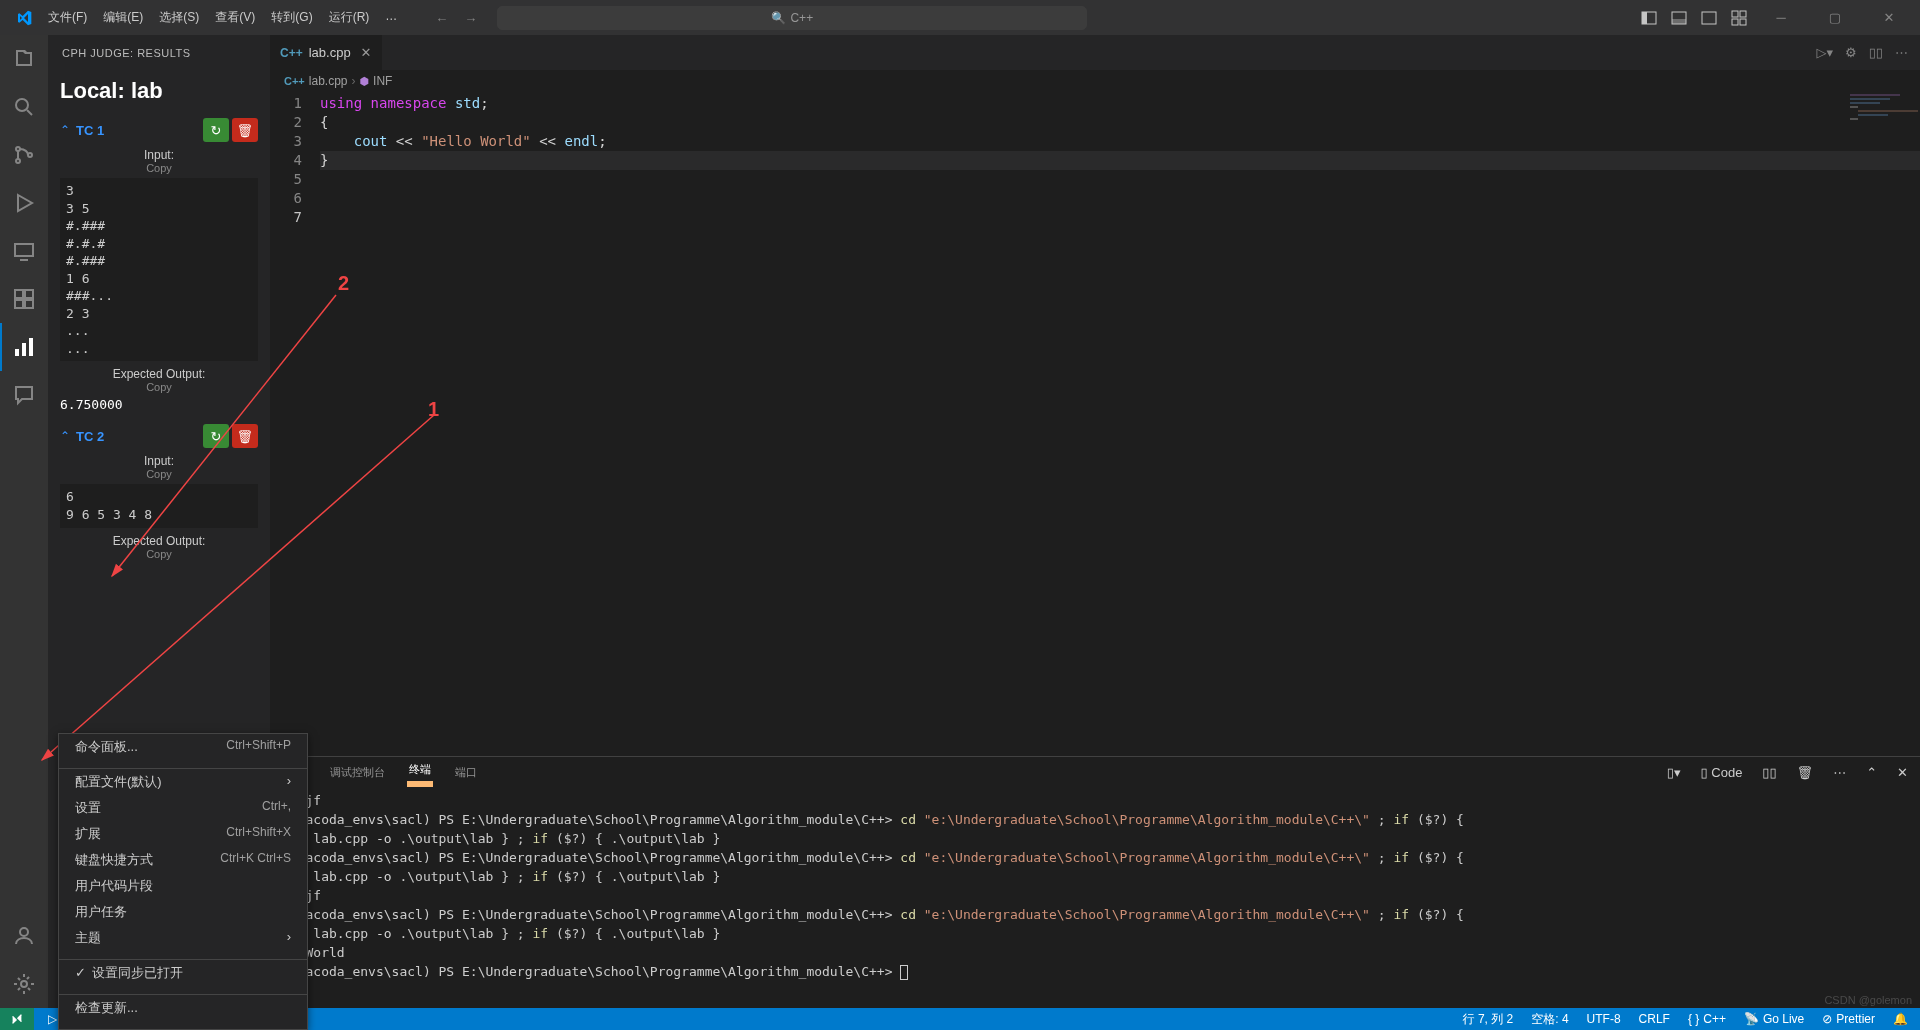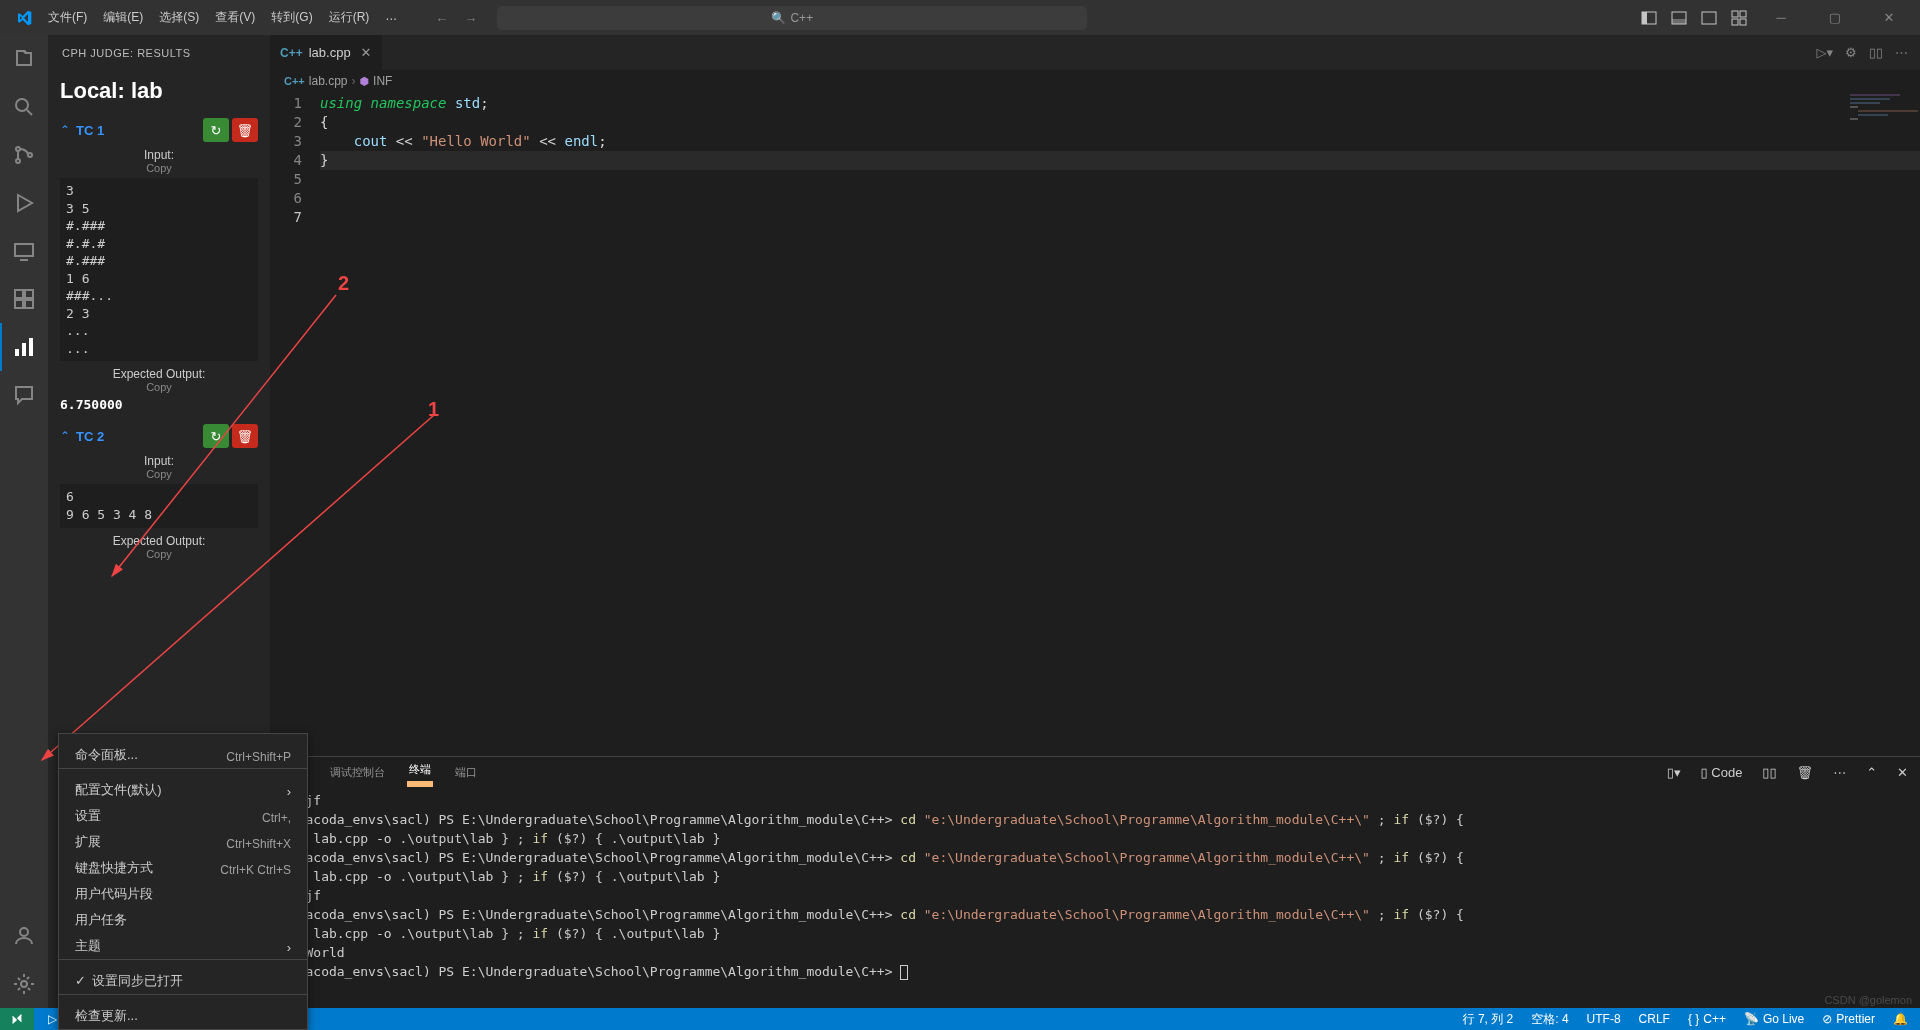--- a/index.html
+++ b/index.html
@@ -34,24 +34,24 @@
     .tc-header { display: flex; align-items: center; margin-bottom: 6px; }
     .tc-header .chev { color: #3794ff; margin-right: 6px; font-size: 12px; }
     .tc-header .tc-name { color: #3794ff; font-weight: 600; font-size: 13px; flex: 1; }
     .tc-header .tc-btn { width: 26px; height: 24px; border-radius: 3px; display: flex; align-items: center; justify-content: center; margin-left: 3px; cursor: pointer; color: #fff; }
     .tc-btn.reload { background: #388a34; }
     .tc-btn.del { background: #c42b1c; }
     .tc-row { display: flex; justify-content: space-between; align-items: center; margin: 4px 0; flex-direction: column; }
     .tc-row .lbl { font-size: 12px; color: #cccccc; }
     .tc-row .copy { font-size: 11px; color: #888; cursor: pointer; }
     .tc-data { background: #1e1e1e; padding: 4px 6px; font-family: Consolas, monospace; font-size: 13px; color: #cccccc; white-space: pre; line-height: 1.35; margin-bottom: 6px; }
-    .tc-val { font-family: Consolas, monospace; font-weight: 700; font-size: 13px; color: #ffffff; margin-bottom: 2px; }
+    .tc-val { font-family: Consolas, monospace; font-weight: 400; font-size: 13px; color: #ffffff; margin-bottom: 2px; }
     
     .context-menu { position: absolute; left: 58px; bottom: 0; width: 250px; background: #252526; border: 1px solid #454545; box-shadow: 0 2px 8px rgba(0,0,0,0.5); z-index: 100; padding: 4px 0; }
-    .cm-item { height: 26px; display: flex; align-items: flex-end; padding: 0 16px; font-size: 13px; color: #cccccc; cursor: pointer; justify-content: space-between; }
+    .cm-item { height: 26px; display: flex; align-items: flex-start; padding: 0 16px; font-size: 13px; color: #cccccc; cursor: pointer; justify-content: space-between; }
     .cm-item .shortcut { color: #a0a0a0; font-size: 12px; }
     .cm-item .sub-arrow { color: #cccccc; }
     .cm-sep { height: 1px; background: #454545; margin: 4px 0; }
     .cm-item .check { margin-right: 6px; color: #cccccc; }
     
     .editor-area { flex: 1; display: flex; flex-direction: column; background: #1e1e1e; }
     .tab-row { height: 35px; background: #252526; display: flex; align-items: stretch; }
     .tab { display: flex; align-items: center; padding: 0 10px; background: #1e1e1e; border-right: 1px solid #252526; gap: 6px; font-size: 13px; }
     .tab .tab-icon { color: #519aba; font-size: 12px; font-weight: 700; }
     .tab .close { color: #999; cursor: pointer; margin-left: 4px; }
@@ -65,21 +65,21 @@
     .breadcrumb .inf-icon { color: #b180d7; font-size: 11px; }
     
     .code-area { flex: 1; display: flex; font-family: Consolas, monospace; font-size: 14px; line-height: 19px; position: relative; }
     .gutter { width: 50px; text-align: right; color: #858585; padding: 2px 18px 0 0; }
     .gutter .ln.active { color: #c6c6c6; }
     .code { flex: 1; padding-top: 2px; }
     .code .line { white-space: pre; }
     .code .line.hl { background: #2a2a2b; }
     .c-pp { color: #c586c0; }
     .c-str { color: #ce9178; }
-    .c-kw { color: #22c55e; font-style: italic; }
+    .c-kw { color: #d946ef; }
     .c-id { color: #9cdcfe; }
     .c-fn { color: #dcdcaa; }
     .c-num { color: #b5cea8; }
     .c-punc { color: #d4d4d4; }
     .minimap { position: absolute; right: 0; top: 0; width: 80px; height: 30px; opacity: 0.5; }
     
     .anno { position: absolute; color: #ef4444; font-size: 20px; font-weight: bold; pointer-events: none; z-index: 50; }
     .arrow-svg { position: absolute; pointer-events: none; z-index: 49; }
     
     .panel { height: 252px; border-top: 1px solid #414141; display: flex; flex-direction: column; background: #1e1e1e; }

